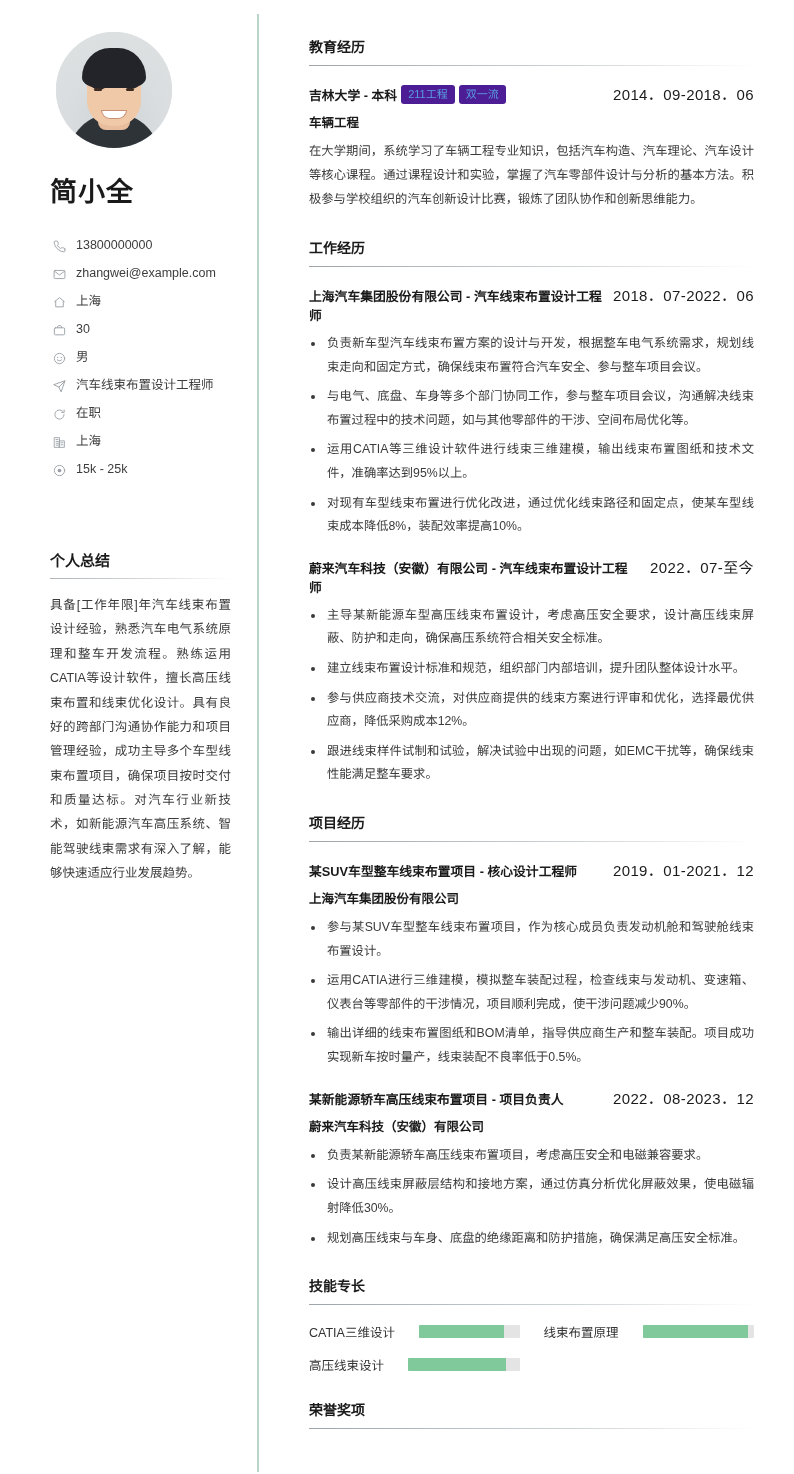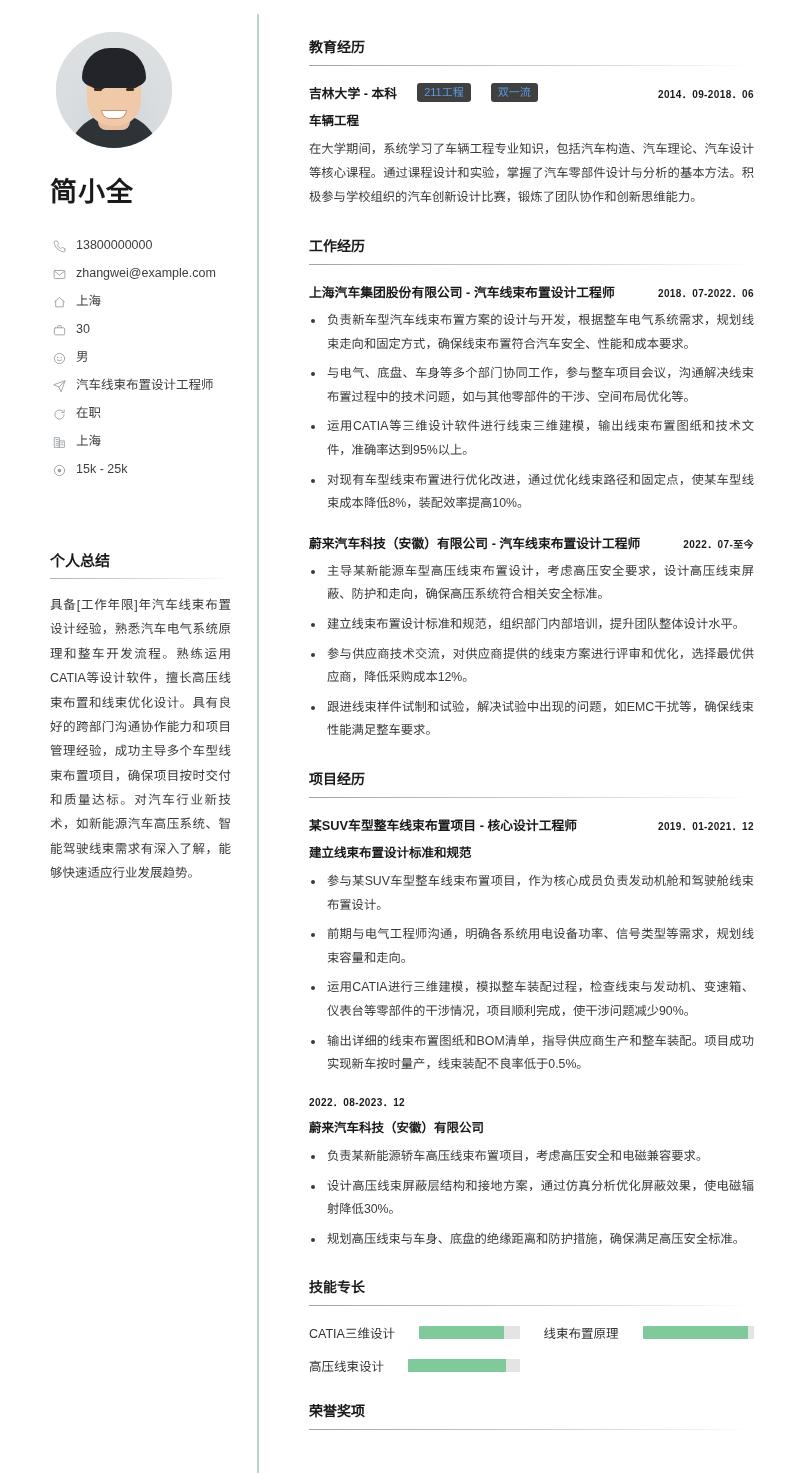--- a/index.html
+++ b/index.html
@@ -190,39 +190,39 @@
     display: flex;
     align-items: baseline;
     justify-content: space-between;
     gap: 10px;
     margin-bottom: 8px;
   }
   .entry-head-left {
     display: flex;
     align-items: center;
     flex-wrap: wrap;
-    gap: 20px;
+    gap: 4px;
     font-size: 12.8px;
     font-weight: bold;
     color: #1a1a1a;
   }
   .entry-title { font-weight: bold; }
   .tag {
     display: inline-block;
     font-size: 11px;
     font-weight: normal;
     color: #5a9be0;
-    background: #404040;
+    background: #4c1d95;
     border-radius: 3px;
     padding: 2px 7px;
     line-height: 1.35;
   }
   .entry-date {
-    font-size: 10px;
-    font-weight: bold;
+    font-size: 15px;
+    font-weight: normal;
     color: #1a1a1a;
     white-space: nowrap;
     letter-spacing: 0.4px;
   }
   .entry-sub {
     font-size: 12.5px;
     font-weight: bold;
     color: #1a1a1a;
     margin-bottom: 9px;
   }
@@ -431,21 +431,21 @@
       <h2 class="section-title">工作经历</h2>
 
       <div class="entry">
         <div class="entry-head">
           <div class="entry-head-left">
             <span class="entry-title">上海汽车集团股份有限公司 - 汽车线束布置设计工程师</span>
           </div>
           <span class="entry-date">2018．07-2022．06</span>
         </div>
         <ul class="bullets">
-          <li>负责新车型汽车线束布置方案的设计与开发，根据整车电气系统需求，规划线束走向和固定方式，确保线束布置符合汽车安全、性能和成本要求。</li>
+          <li>负责新车型汽车线束布置方案的设计与开发，根据整车电气系统需求，规划线束走向和固定方式，确保线束布置符合汽车安全、参与整车项目会议。</li>
           <li>与电气、底盘、车身等多个部门协同工作，参与整车项目会议，沟通解决线束布置过程中的技术问题，如与其他零部件的干涉、空间布局优化等。</li>
           <li>运用CATIA等三维设计软件进行线束三维建模，输出线束布置图纸和技术文件，准确率达到95%以上。</li>
           <li>对现有车型线束布置进行优化改进，通过优化线束路径和固定点，使某车型线束成本降低8%，装配效率提高10%。</li>
         </ul>
       </div>
 
       <div class="entry">
         <div class="entry-head">
           <div class="entry-head-left">
             <span class="entry-title">蔚来汽车科技（安徽）有限公司 - 汽车线束布置设计工程师</span>
@@ -464,31 +464,33 @@
     <section class="section">
       <h2 class="section-title">项目经历</h2>
 
       <div class="entry">
         <div class="entry-head">
           <div class="entry-head-left">
             <span class="entry-title">某SUV车型整车线束布置项目 - 核心设计工程师</span>
           </div>
           <span class="entry-date">2019．01-2021．12</span>
         </div>
-        <div class="entry-sub">建立线束布置设计标准和规范</div>
+        <div class="entry-sub">上海汽车集团股份有限公司</div>
         <ul class="bullets">
           <li>参与某SUV车型整车线束布置项目，作为核心成员负责发动机舱和驾驶舱线束布置设计。</li>
-          <li>前期与电气工程师沟通，明确各系统用电设备功率、信号类型等需求，规划线束容量和走向。</li>
           <li>运用CATIA进行三维建模，模拟整车装配过程，检查线束与发动机、变速箱、仪表台等零部件的干涉情况，项目顺利完成，使干涉问题减少90%。</li>
           <li>输出详细的线束布置图纸和BOM清单，指导供应商生产和整车装配。项目成功实现新车按时量产，线束装配不良率低于0.5%。</li>
         </ul>
       </div>
 
       <div class="entry">
         <div class="entry-head">
+          <div class="entry-head-left">
+            <span class="entry-title">某新能源轿车高压线束布置项目 - 项目负责人</span>
+          </div>
           <span class="entry-date">2022．08-2023．12</span>
         </div>
         <div class="entry-sub">蔚来汽车科技（安徽）有限公司</div>
         <ul class="bullets">
           <li>负责某新能源轿车高压线束布置项目，考虑高压安全和电磁兼容要求。</li>
           <li>设计高压线束屏蔽层结构和接地方案，通过仿真分析优化屏蔽效果，使电磁辐射降低30%。</li>
           <li>规划高压线束与车身、底盘的绝缘距离和防护措施，确保满足高压安全标准。</li>
         </ul>
       </div>
     </section>

